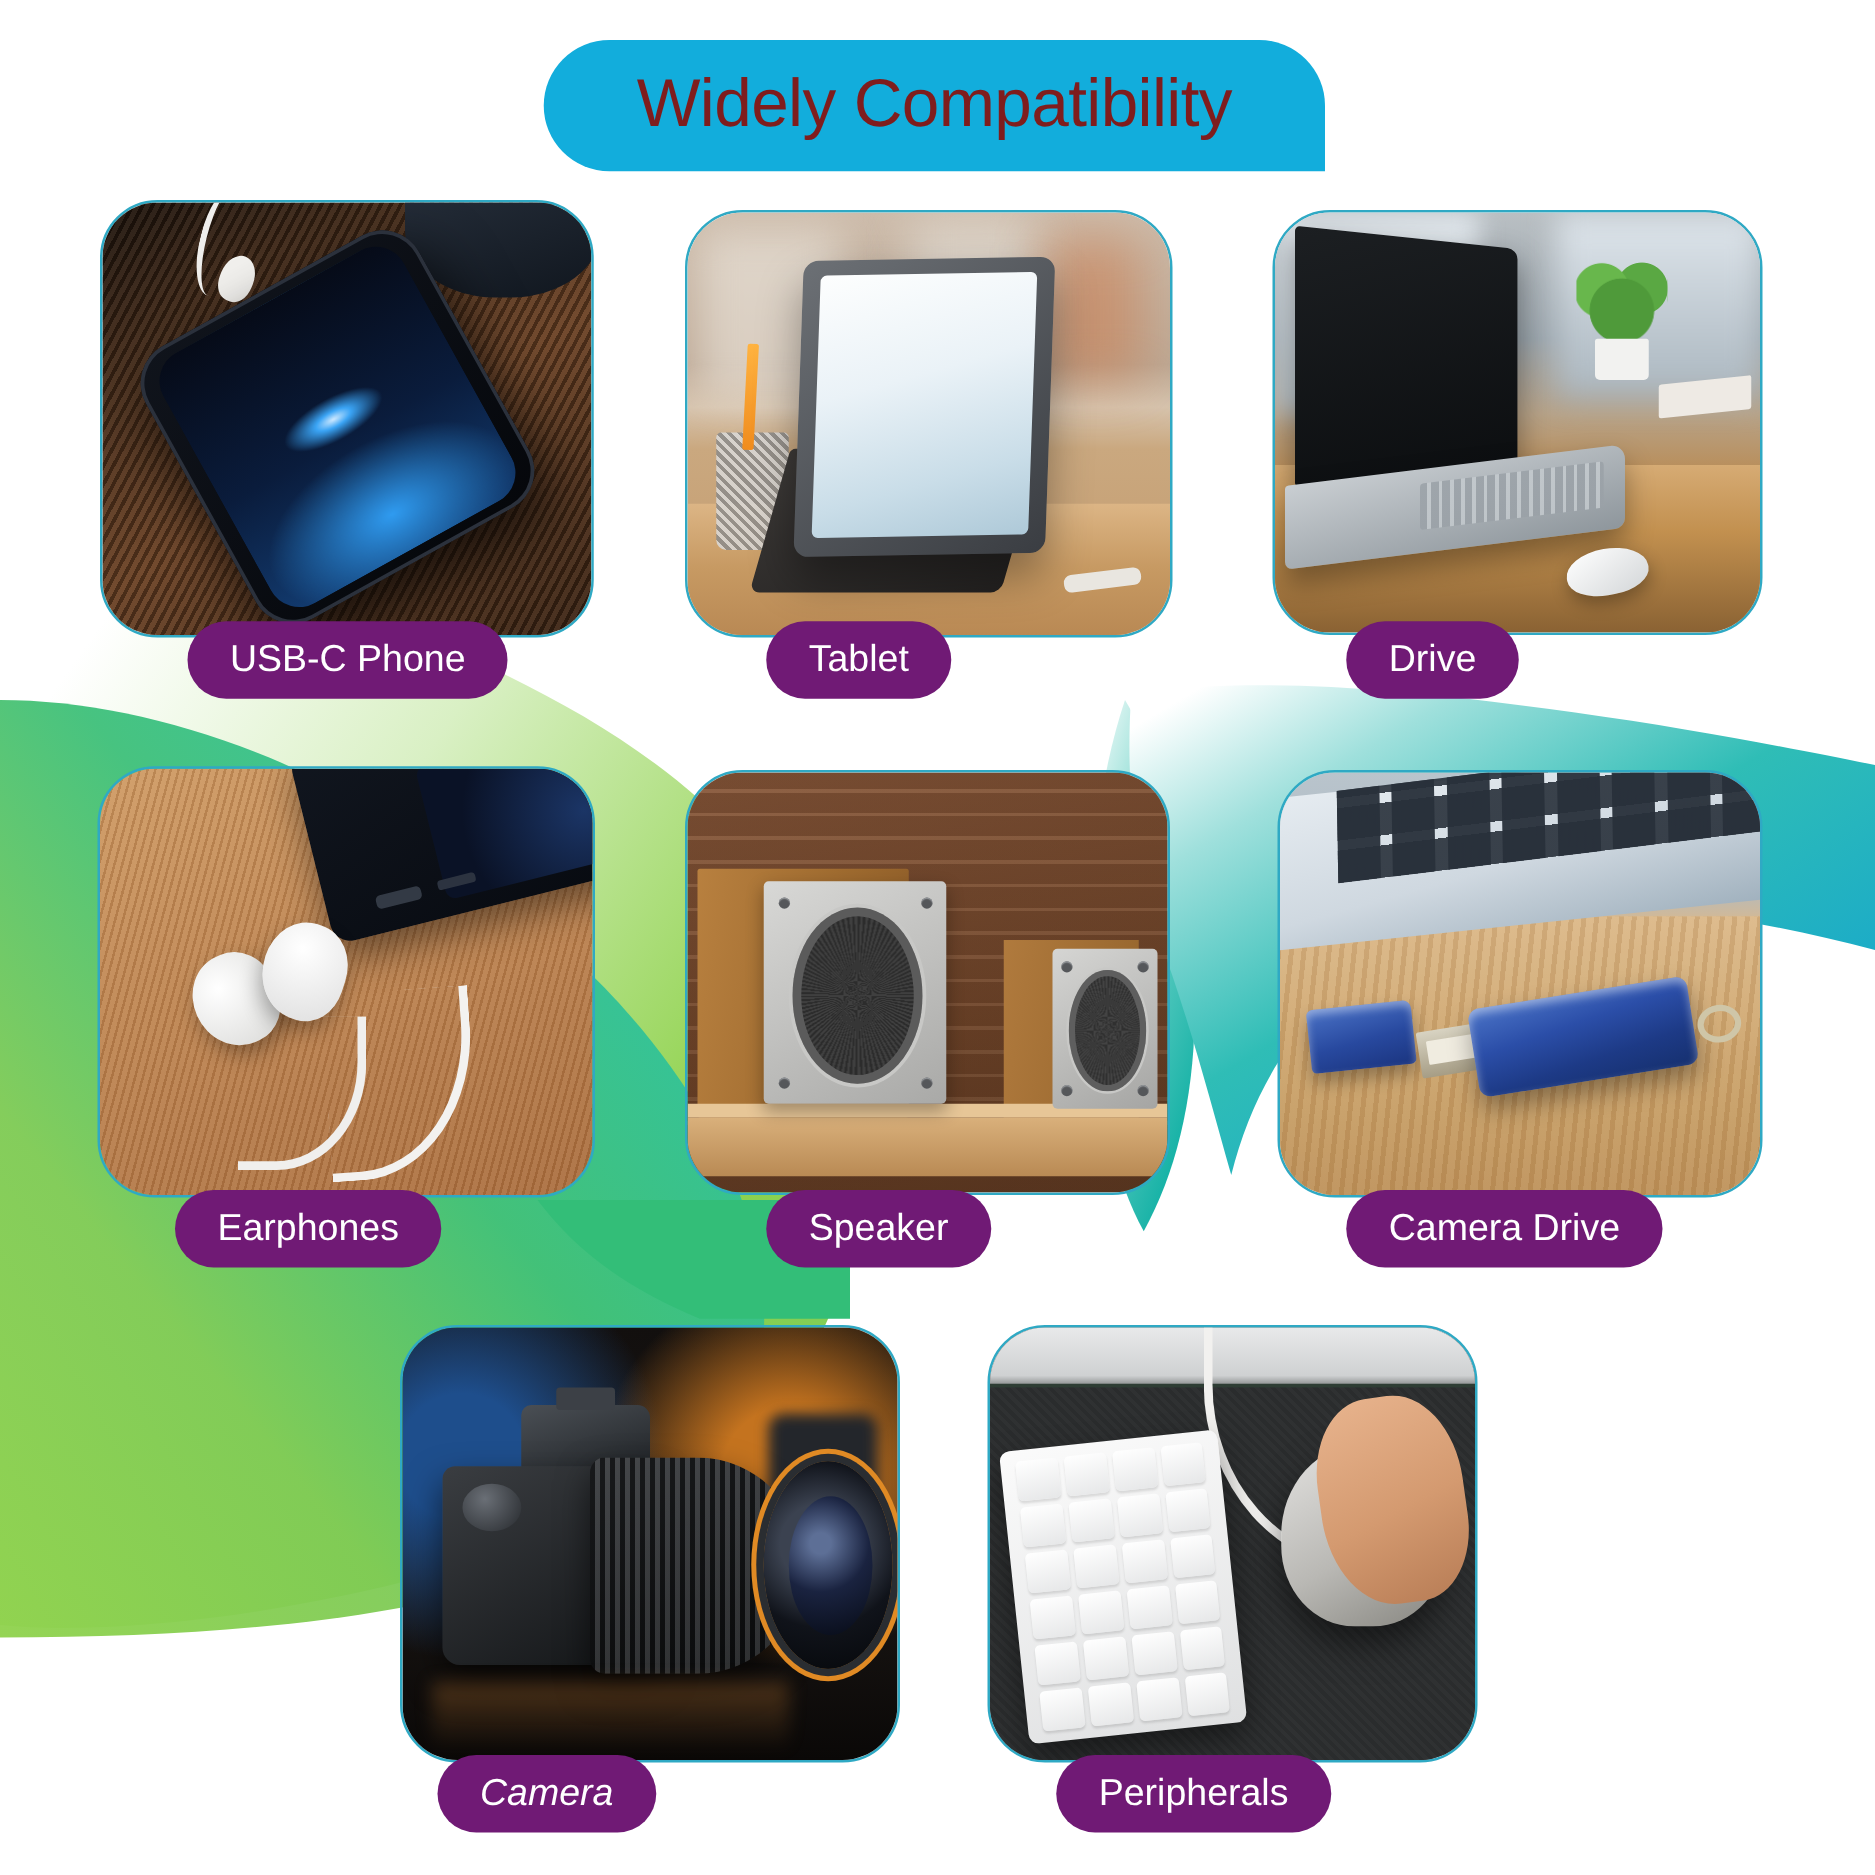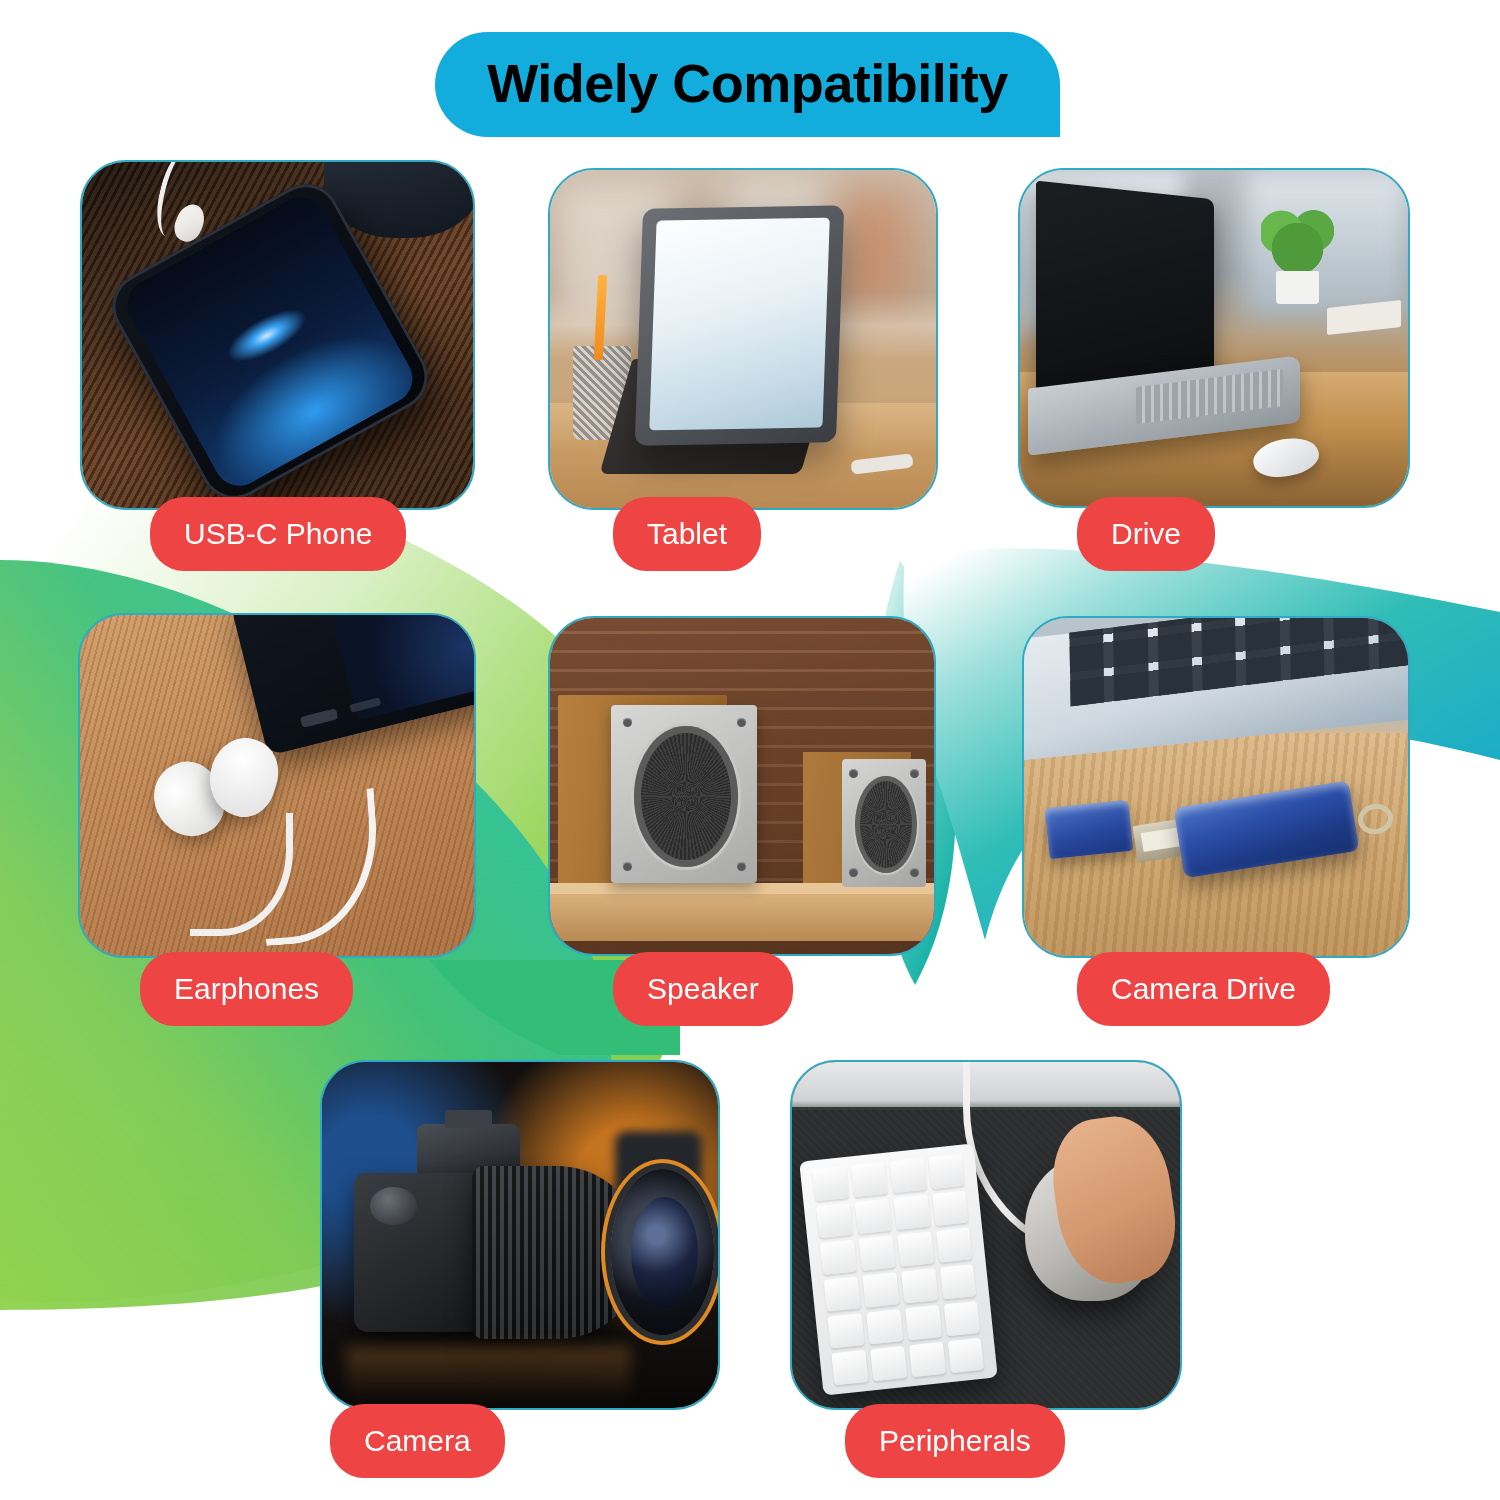--- a/index.html
+++ b/index.html
@@ -18,44 +18,44 @@
   .title-banner{
     position:absolute;
     left:435px; top:32px;
     width:625px; height:105px;
     background:#12ADDC;
     border-radius:58px 58px 0 58px;
     display:flex; align-items:center; justify-content:center;
     z-index:6;
   }
   .title-banner .txt{
-    color:#000000;
+    color:#7f1d1d;
     font-size:54px;
-    font-weight:bold;
+    font-weight:normal;
     letter-spacing:-0.5px;
     white-space:nowrap;
     line-height:1;
     padding-bottom:4px;
   }
 
   
   .card{
     position:absolute;
     border-radius:46px;
     overflow:hidden;
     border:2px solid #2FA9C4;
     z-index:4;
   }
   .photo{ position:absolute; inset:0; overflow:hidden; }
 
   
   .pill{
     position:absolute;
-    height:74px;
-    background:#ef4444;
+    height:62px;
+    background:#701a75;
     border-radius:34px;
     display:flex; align-items:center; justify-content:center;
     padding:0 34px;
     z-index:7;
   }
   .pill .txt{
     color:#ffffff;
     font-size:30px;
     font-weight:500;
     white-space:nowrap;
@@ -585,21 +585,21 @@
     <div class="abs cam-prism"></div>
     <div class="abs cam-hotshoe"></div>
     <div class="abs cam-body"></div>
     <div class="abs cam-dial"></div>
     <div class="abs cam-lens"></div>
     <div class="abs cam-ring"></div>
     <div class="abs cam-glass"></div>
     <div class="abs cam-reflect"></div>
   </div>
 </div>
-<div class="pill" style="left:330px; top:1404px;">
+<div class="pill" style="left:350px; top:1404px;font-style:italic;">
   <span class="txt">Camera</span>
 </div>
 
 <div class="card" style="left:790px; top:1060px; width:392px; height:350px;">
   <div class="photo p-per">
     <div class="abs pr-top"></div>
     <div class="abs pr-green"></div>
     <div class="abs pr-mat"></div>
     <div class="abs pr-cable"></div>
     <div class="abs pr-pad">

